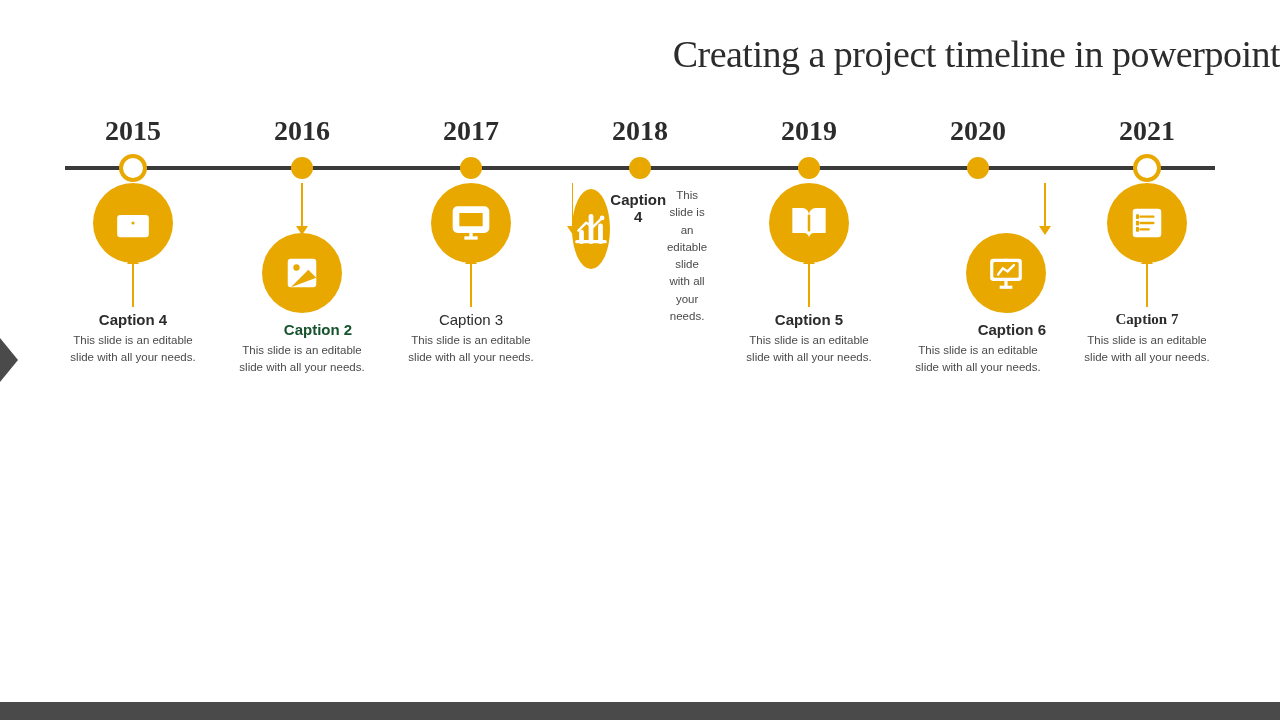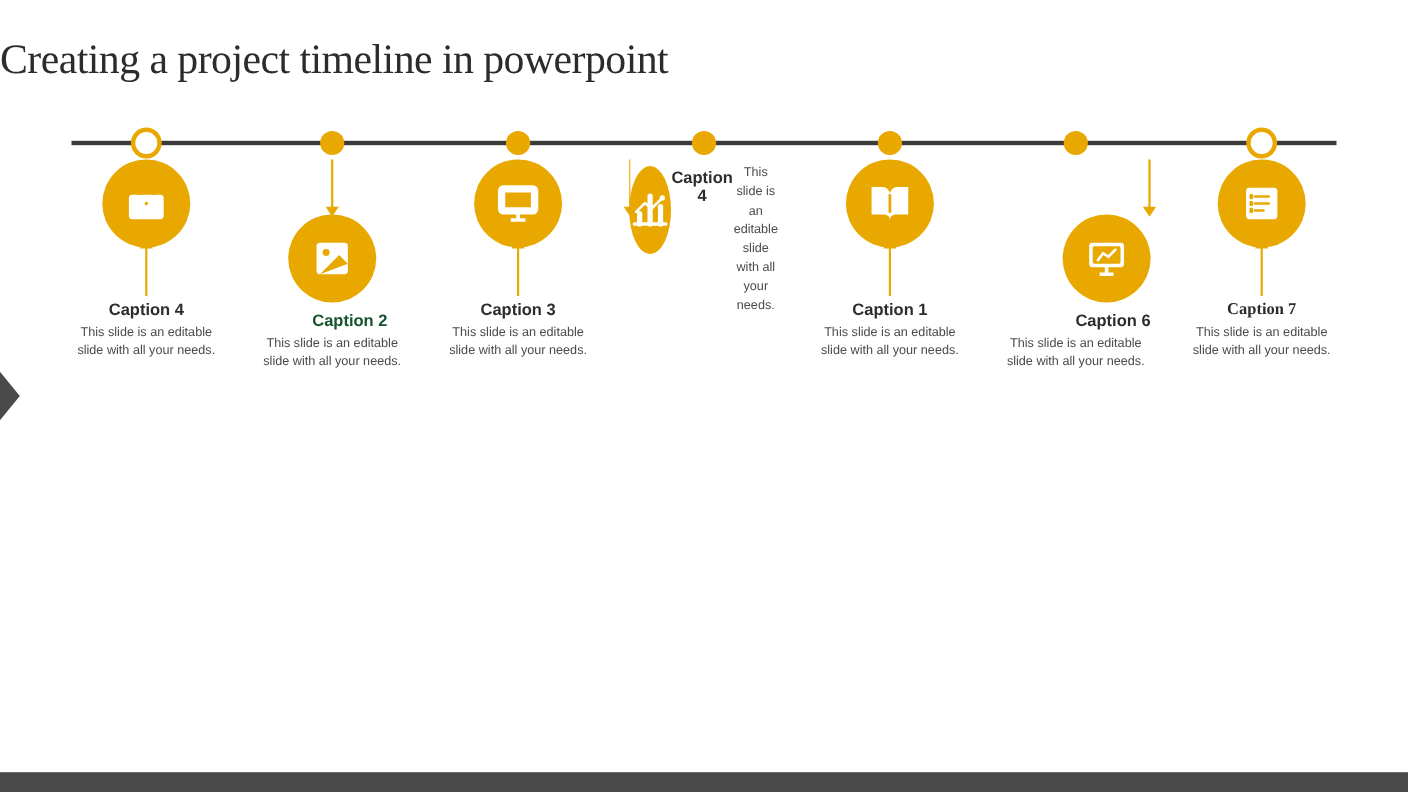--- a/index.html
+++ b/index.html
@@ -37,21 +37,21 @@
       position: absolute;
       bottom: 0;
       left: 0;
       width: 100%;
       height: 18px;
       background: #4a4a4a;
     }
 
     
     .title {
-      text-align: left;
+      text-align: right;
       padding-top: 32px;
       font-size: 38px;
       font-weight: 400;
       color: #2c2c2c;
       font-family: 'Georgia', serif;
       letter-spacing: -0.5px;
     }
 
     
     .years-row {
@@ -84,20 +84,29 @@
 <body>
 
 <div class="slide-container">
 
   <div class="left-accent"></div>
 
   <h1 class="title">Creating a project timeline in powerpoint</h1>
 
   <div class="tl-wrapper">
 
+    <div class="years-row" style="display:flex; justify-content:space-between; padding:0 10px; margin-bottom:6px;">
+      <div class="year-label" style="width:136px;text-align:center;font-size:28px;font-weight:700;color:#2c2c2c;">2015</div>
+      <div class="year-label" style="width:136px;text-align:center;font-size:28px;font-weight:700;color:#2c2c2c;">2016</div>
+      <div class="year-label" style="width:136px;text-align:center;font-size:28px;font-weight:700;color:#2c2c2c;">2017</div>
+      <div class="year-label" style="width:136px;text-align:center;font-size:28px;font-weight:700;color:#2c2c2c;">2018</div>
+      <div class="year-label" style="width:136px;text-align:center;font-size:28px;font-weight:700;color:#2c2c2c;">2019</div>
+      <div class="year-label" style="width:136px;text-align:center;font-size:28px;font-weight:700;color:#2c2c2c;">2020</div>
+      <div class="year-label" style="width:136px;text-align:center;font-size:28px;font-weight:700;color:#2c2c2c;">2021</div>
+    </div>
 
     <div style="position:relative; height:30px; margin:0 10px;">
 
       <div style="position:absolute;top:50%;left:0;right:0;height:4px;background:#3a3a3a;transform:translateY(-50%);"></div>
 
       <div style="display:flex;justify-content:space-between;width:100%;height:100%;align-items:center;position:relative;z-index:2;">
 
         <div style="width:136px;display:flex;justify-content:center;">
           <div style="width:28px;height:28px;border-radius:50%;background:#fff;border:4px solid #e8a800;"></div>
         </div>
@@ -172,21 +181,21 @@
           <svg width="40" height="40" viewBox="0 0 24 24" fill="none" stroke="white" stroke-width="2">
             <rect x="2" y="3" width="20" height="14" rx="2" fill="white" stroke="white"></rect>
             <line x1="8" y1="21" x2="16" y2="21" stroke="white" stroke-width="2"></line>
             <line x1="12" y1="17" x2="12" y2="21" stroke="white" stroke-width="2"></line>
             <rect x="4" y="5" width="16" height="10" rx="1" fill="#e8a800"></rect>
           </svg>
         </div>
         <div style="width:2px;height:44px;background:#e8a800;position:relative;margin-top:0;">
           <div style="position:absolute;top:-8px;left:-5px;border-left:6px solid transparent;border-right:6px solid transparent;border-bottom:9px solid #e8a800;"></div>
         </div>
-        <div style="font-size:15px;font-weight:700;color:#2c2c2c;text-align:left;margin-top:4px;font-family:Arial,sans-serif;">Caption 3</div>
+        <div style="font-size:15px;font-weight:400;color:#2c2c2c;text-align:left;margin-top:4px;font-family:Arial,sans-serif;">Caption 3</div>
         <div style="font-size:11.5px;color:#4a4a4a;text-align:center;margin-top:4px;line-height:1.5;font-family:Arial,sans-serif;">This slide is an editable slide with all your needs.</div>
       </div>
 
       <div style="width:136px;display:flex;flex-direction:row;align-items:flex-start;">
         <div style="width:2px;height:44px;background:#e8a800;position:relative;margin-bottom:0;">
           <div style="position:absolute;bottom:-8px;left:-5px;border-left:6px solid transparent;border-right:6px solid transparent;border-top:9px solid #e8a800;"></div>
         </div>
         <div style="width:80px;height:80px;border-radius:50%;background:#e8a800;display:flex;align-items:center;justify-content:center;margin-top:6px;">
 
           <svg width="38" height="38" viewBox="0 0 24 24" fill="white">
@@ -207,21 +216,21 @@
 
           <svg width="40" height="40" viewBox="0 0 24 24" fill="white">
             <path d="M2 3h6a4 4 0 0 1 4 4v14a3 3 0 0 0-3-3H2z" fill="white"></path>
             <path d="M22 3h-6a4 4 0 0 0-4 4v14a3 3 0 0 1 3-3h7z" fill="white"></path>
             <line x1="12" y1="7" x2="12" y2="17" stroke="#e8a800" stroke-width="1.5"></line>
           </svg>
         </div>
         <div style="width:2px;height:44px;background:#e8a800;position:relative;margin-top:0;">
           <div style="position:absolute;top:-8px;left:-5px;border-left:6px solid transparent;border-right:6px solid transparent;border-bottom:9px solid #e8a800;"></div>
         </div>
-        <div style="font-size:15px;font-weight:700;color:#2c2c2c;text-align:center;margin-top:4px;font-family:Arial,sans-serif;">Caption 1</div>
+        <div style="font-size:15px;font-weight:700;color:#2c2c2c;text-align:center;margin-top:4px;font-family:Arial,sans-serif;">Caption 5</div>
         <div style="font-size:11.5px;color:#4a4a4a;text-align:center;margin-top:4px;line-height:1.5;font-family:Arial,sans-serif;">This slide is an editable slide with all your needs.</div>
       </div>
 
       <div style="width:136px;display:flex;flex-direction:column;align-items:flex-end;">
         <div style="width:2px;height:44px;background:#e8a800;position:relative;margin-bottom:0;">
           <div style="position:absolute;bottom:-8px;left:-5px;border-left:6px solid transparent;border-right:6px solid transparent;border-top:9px solid #e8a800;"></div>
         </div>
         <div style="width:80px;height:80px;border-radius:50%;background:#e8a800;display:flex;align-items:center;justify-content:center;margin-top:6px;">
 
           <svg width="38" height="38" viewBox="0 0 24 24" fill="white">

